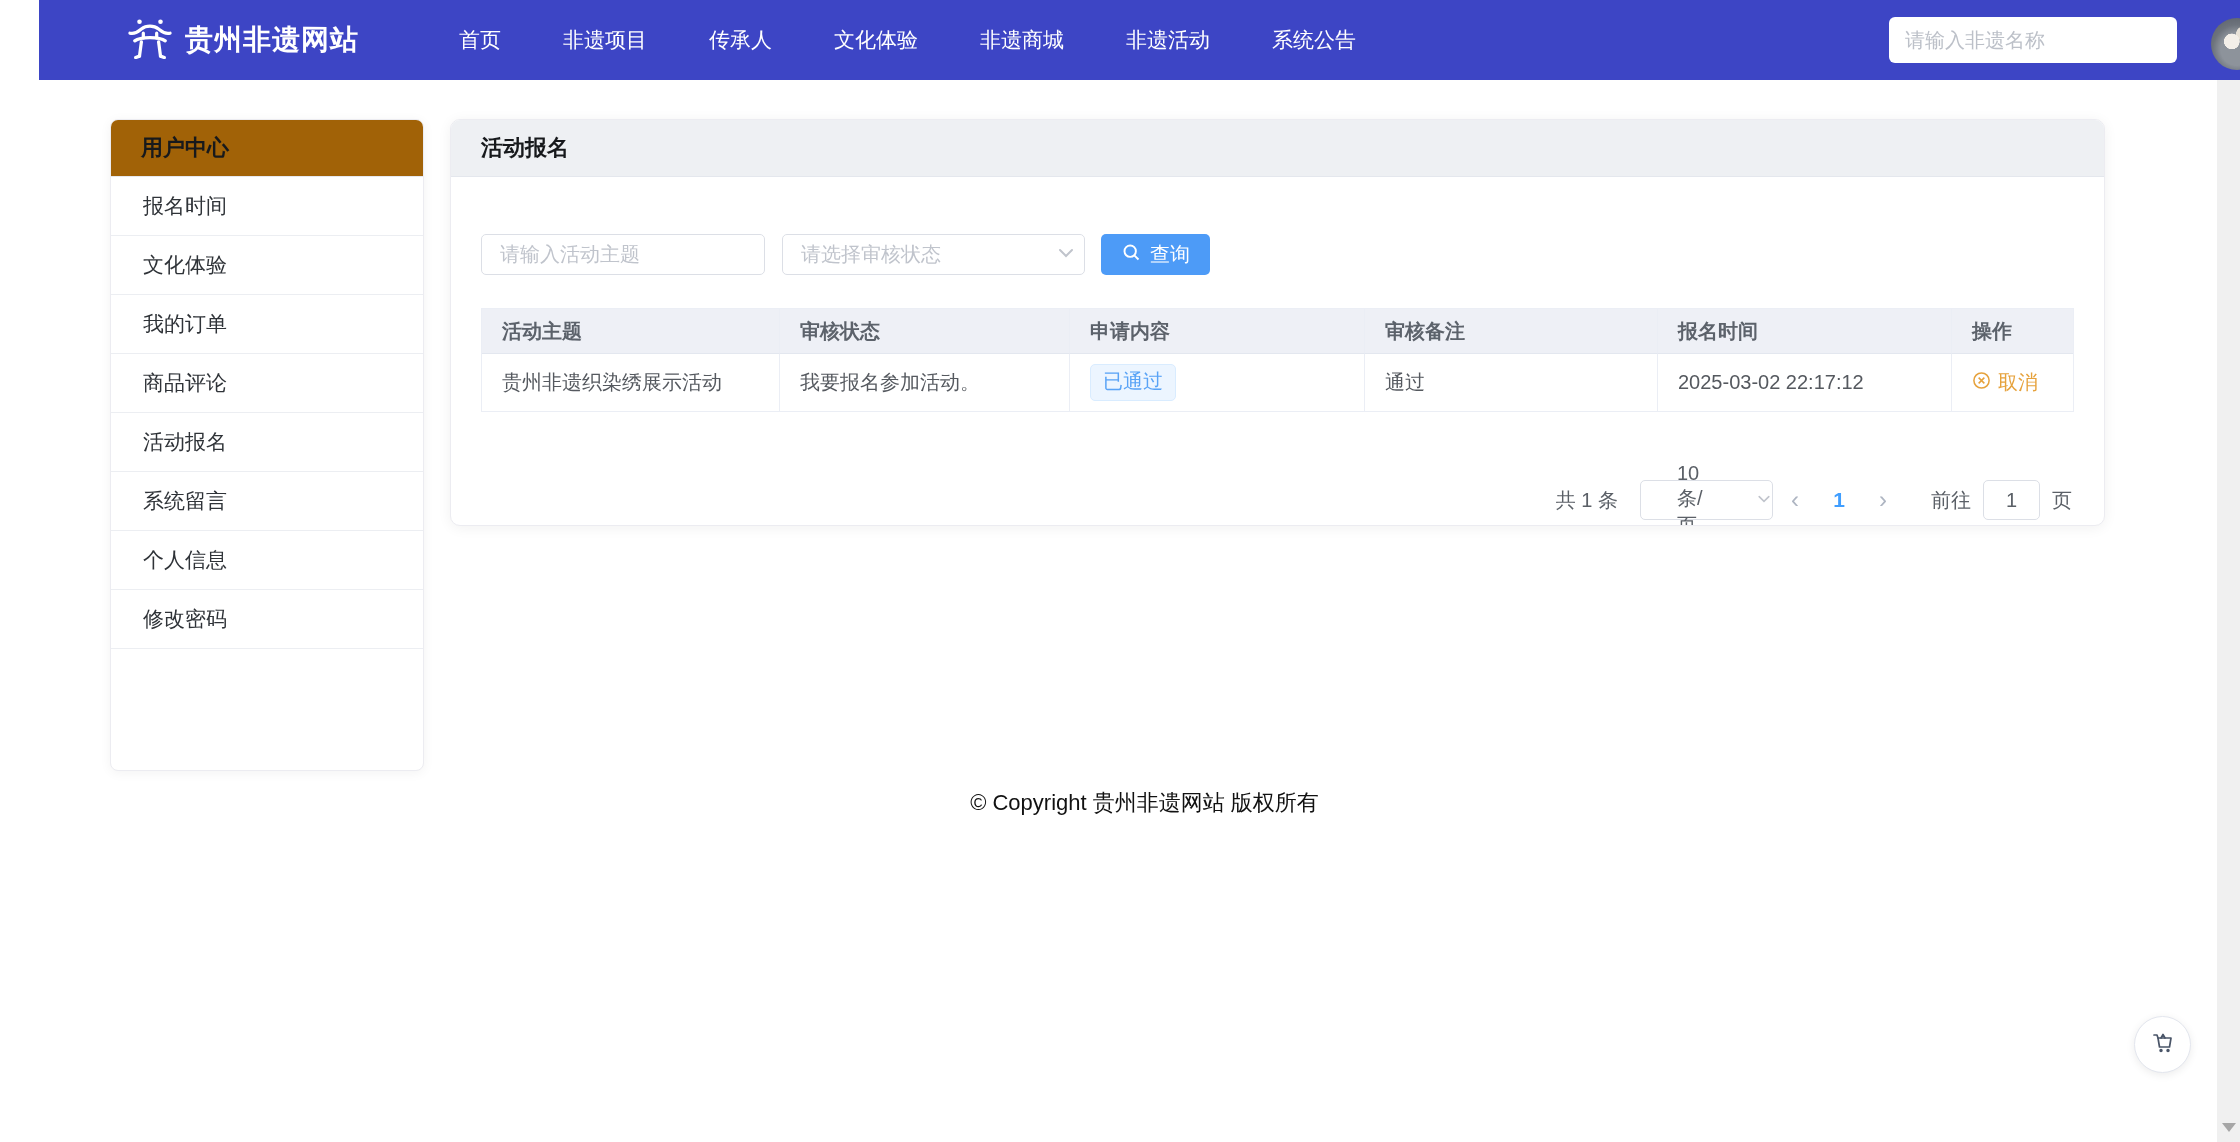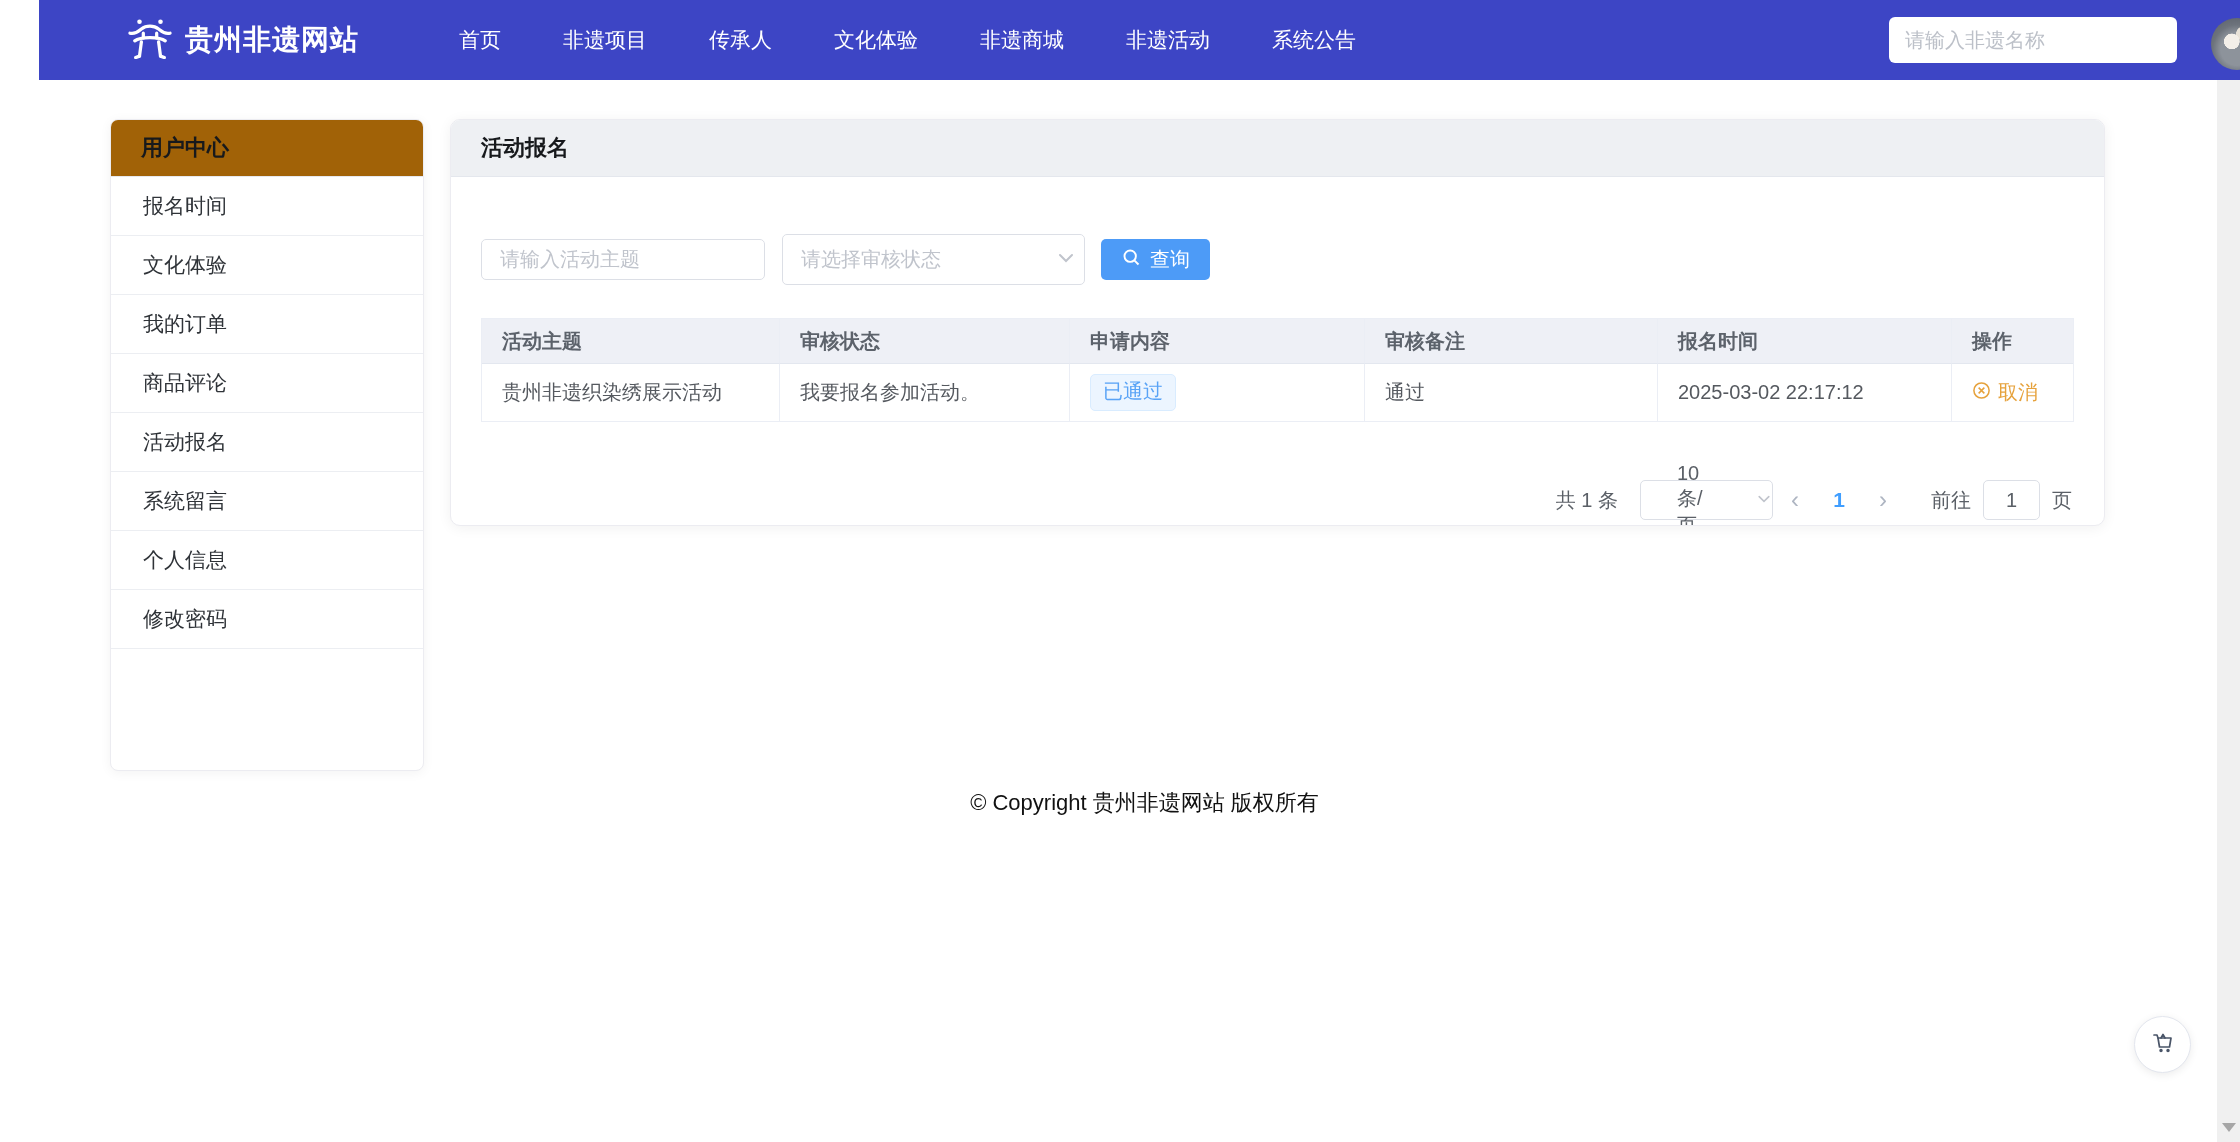--- a/index.html
+++ b/index.html
@@ -48,21 +48,21 @@
     box-shadow:0 2px 14px rgba(0,0,0,.06); overflow:hidden; }
   .panel-header { height:57px; background:#eef0f3; border-bottom:1px solid #e4e7ed;
     display:flex; align-items:center; padding-left:30px;
     font-size:22px; font-weight:bold; color:#17191c; }
   .panel-body { padding:30px; position:relative; height:350px; }
 
   .filters { display:flex; align-items:center; margin-top:27px; }
   .text-input { width:284px; height:41px; border:1px solid #dcdfe6; border-radius:5px;
     padding:0 18px; font-size:20px; color:#333; outline:none; font-family:inherit; }
   .text-input::placeholder { color:#c0c4cc; }
-  .select-box { width:303px; height:51px; border:1px solid #dcdfe6; border-radius:5px;
+  .select-box { width:303px; height:41px; border:1px solid #dcdfe6; border-radius:5px;
     margin-left:17px; display:flex; align-items:center; justify-content:space-between;
     padding:0 8px 0 18px; cursor:pointer; background:#fff; }
   .select-box .ph { font-size:20px; color:#c0c4cc; }
   .btn-primary { margin-left:16px; height:41px; padding:0 20px; background:#4d9bf7; border:none;
     border-radius:5px; color:#fff; font-size:20px; display:flex; align-items:center; gap:8px;
     cursor:pointer; font-family:inherit; }
 
   
   .table { margin-top:33px; width:1593px; border:1px solid #ebeef5; border-bottom:none; }
   .t-row { display:grid; grid-template-columns:298px 290px 295px 293px 294px 121px; }

